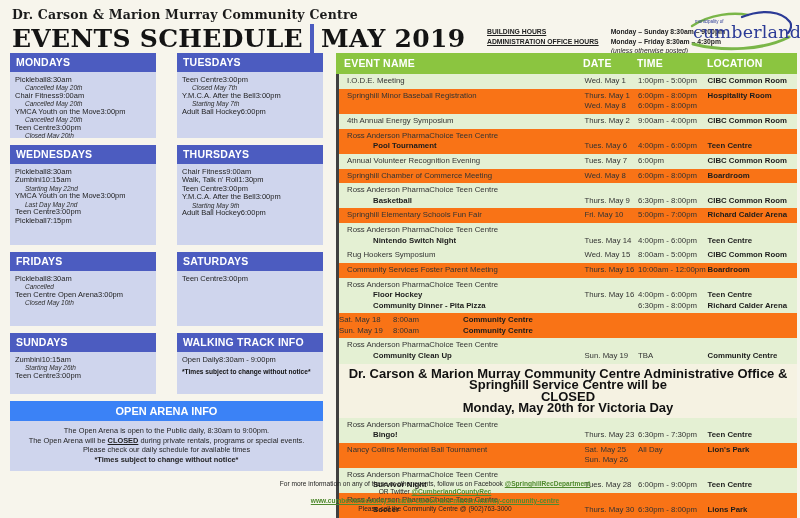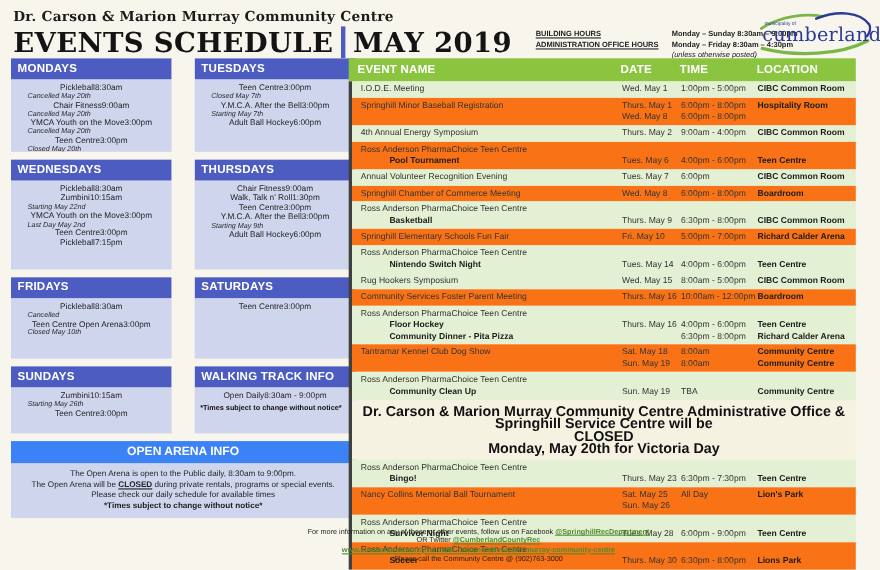--- a/index.html
+++ b/index.html
@@ -24,30 +24,30 @@
   .left-panel{position:absolute;top:53px;left:10px;width:313px;}
   .day-cols{display:flex;gap:21px;}
   .day-col{width:153px;display:flex;flex-direction:column;gap:7px;}
   .day-box{background:#cfd5ed;overflow:hidden;}
   .day-col .day-box:nth-child(1){height:85px;}
   .day-col .day-box:nth-child(2){height:100px;}
   .day-col .day-box:nth-child(3){height:74px;}
   .day-col .day-box:nth-child(4){height:61px;}
   .day-box-header{background:#4c5cc0;color:#fff;font-weight:bold;font-size:10.5px;padding:3px 6px 4px;letter-spacing:.2px;}
   .day-box-body{padding:4px 5px 2px;}
-  .day-item-row{display:flex;justify-content:center;font-size:7.5px;line-height:8.4px;color:#1f1f1f;}
+  .day-item-row{display:flex;justify-content:flex-start;font-size:7.5px;line-height:8.4px;color:#1f1f1f;}
   .day-item-note{font-size:6.5px;font-style:italic;line-height:7.5px;padding-left:10px;color:#2d2d2d;}
   .day-footnote{font-weight:bold;font-size:6.6px;margin-top:4px;white-space:nowrap;color:#111;}
   .open-arena{margin-top:7px;background:#cfd5ed;}
   .open-arena-header{background:#3b82f6;color:#fff;text-align:center;font-weight:bold;font-size:11px;padding:4px 0;}
   .open-arena-body{text-align:center;font-size:7.4px;line-height:9.6px;padding:5px 8px 7px;color:#1f1f1f;}
   .open-arena-body .bu{font-weight:bold;text-decoration:underline;}
   .open-arena-body .b{font-weight:bold;}
   
-  .etable{position:absolute;top:53px;left:317px;width:461px;}
+  .etable{position:absolute;top:53px;left:336px;width:461px;}
   .t-header{display:flex;background:#8bc540;color:#fff;font-weight:bold;font-size:10.5px;padding:4px 0 5px;letter-spacing:.2px;}
   .c-ev{width:247px;padding-left:8px;box-sizing:border-box;}
   .c-date{width:54px;}
   .c-time{width:70px;}
   .c-loc{width:90px;}
   .t-body{border-left:3px solid #404040;}
   .t-row{display:flex;font-size:7.8px;line-height:10.3px;padding:2px 0 2.5px;color:#333;}
   .t-row.g{background:#e4f0d3;}
   .t-row.w{background:#f97316;}
   .ev-main{}
@@ -435,23 +435,20 @@
         <div class="c-time meta">
           <div>4:00pm - 6:00pm</div>
           <div>6:30pm - 8:00pm</div>
         </div>
         <div class="c-loc meta">
           <div>Teen Centre</div>
           <div>Richard Calder Arena</div>
         </div>
       </div>
       <div class="t-row w">
-        <div class="c-ev">
-          <div class="ev-main">Tantramar Kennel Club Dog Show</div>
-        </div>
         <div class="c-date">
           <div>Sat. May 18</div>
           <div>Sun. May 19</div>
         </div>
         <div class="c-time">
           <div>8:00am</div>
           <div>8:00am</div>
         </div>
         <div class="c-loc">
           <div>Community Centre</div>

